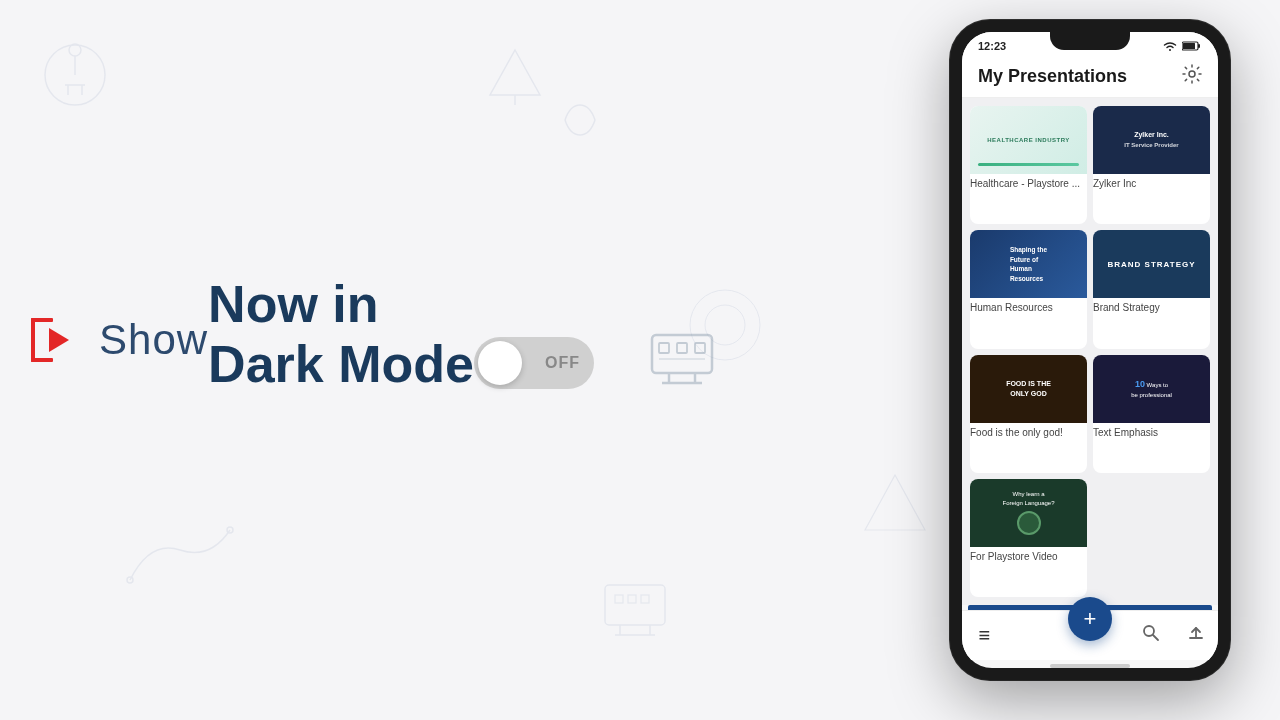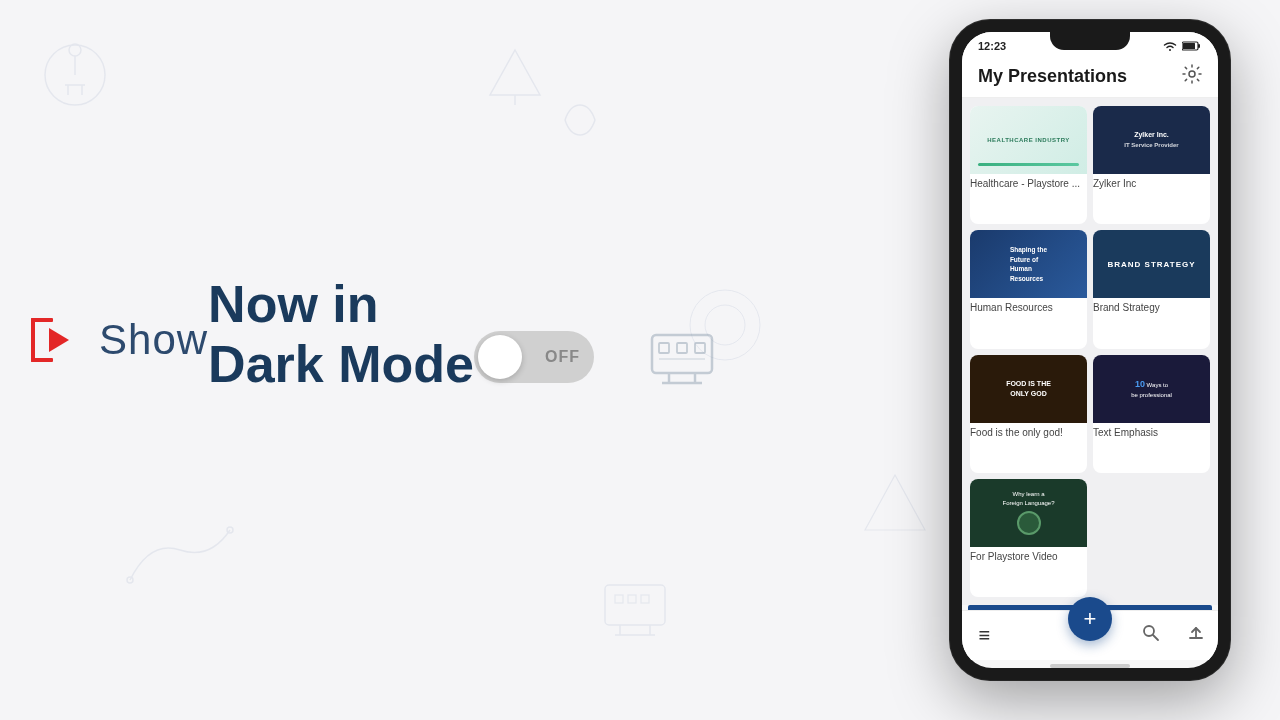--- a/index.html
+++ b/index.html
@@ -53,21 +53,21 @@
       font-size: 52px;
       font-weight: 700;
       color: #1a3a5c;
       text-align: left;
       line-height: 1.15;
       margin-bottom: 50px;
     }
 
     .toggle-area {
       display: flex;
-      align-items: flex-start;
+      align-items: flex-end;
       gap: 53px;
     }
 
     .toggle-switch {
       width: 120px;
       height: 52px;
       background: #d0d0d0;
       border-radius: 26px;
       position: relative;
       display: flex;

